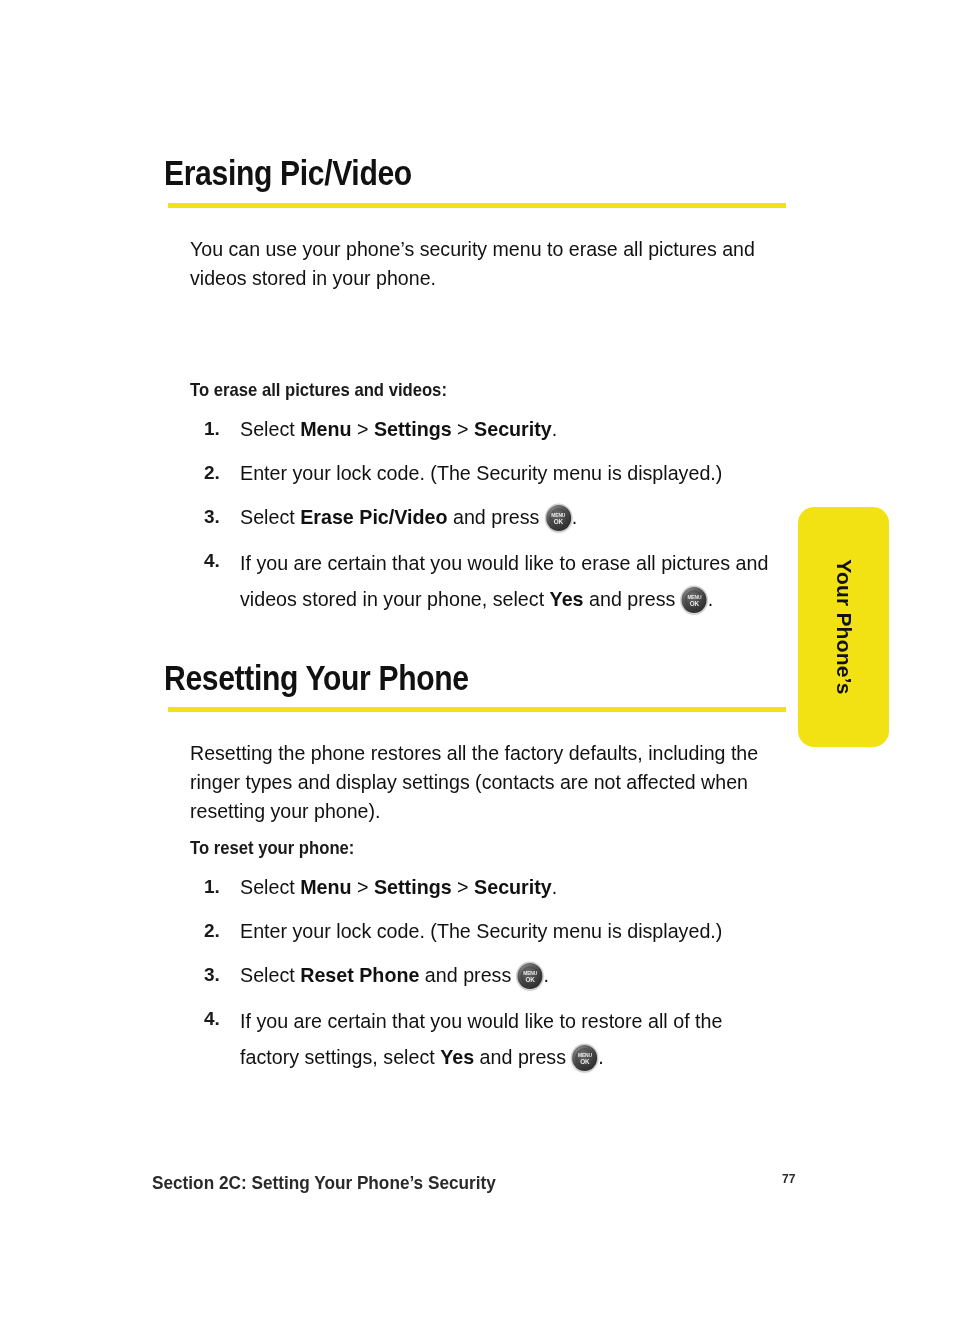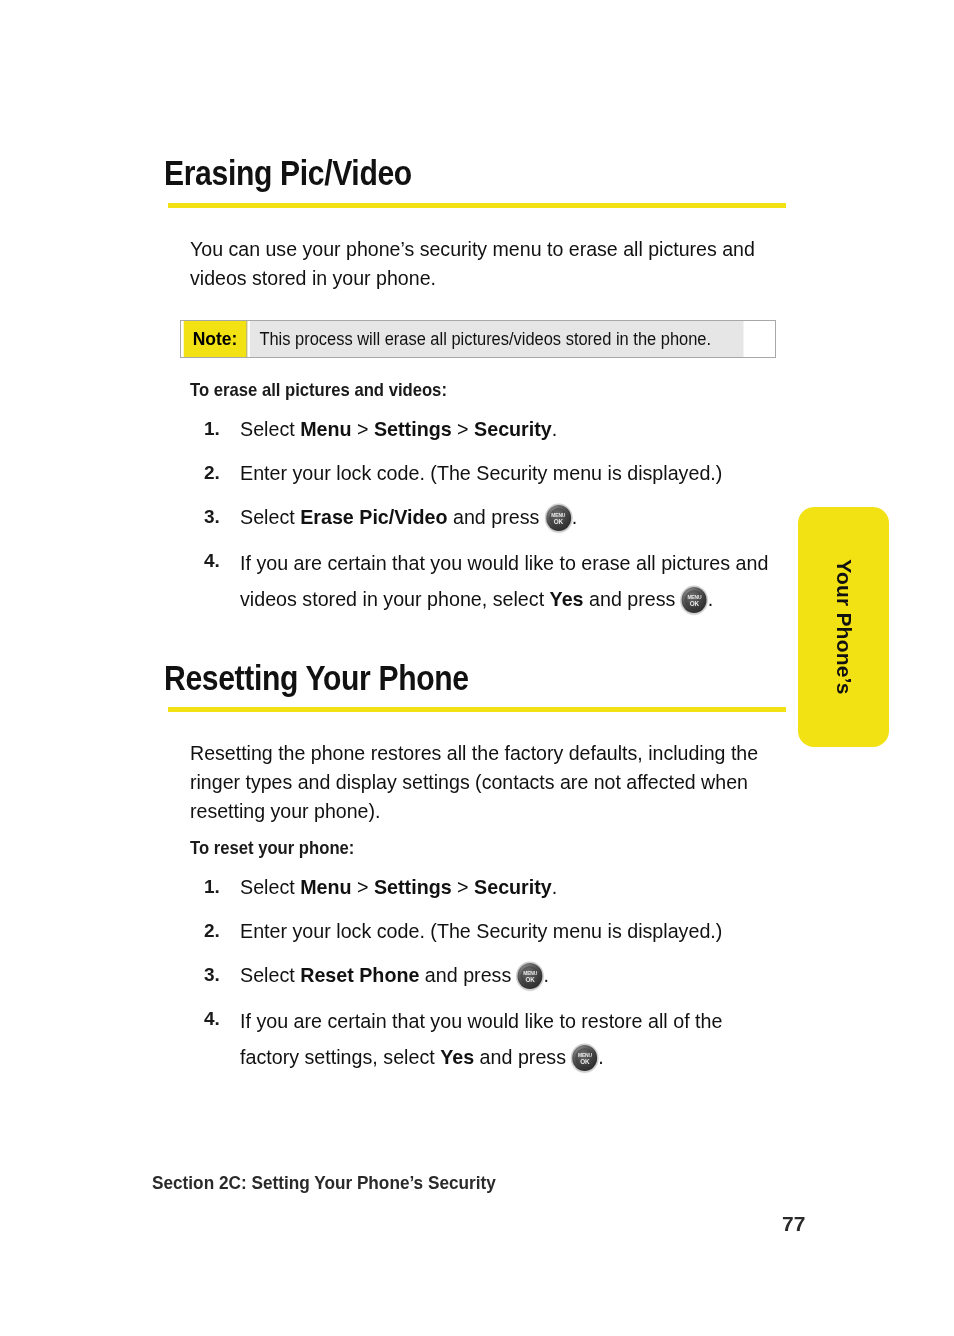--- a/index.html
+++ b/index.html
@@ -204,40 +204,35 @@
     font-weight: bold;
     color: #2a2a2a;
     transform: scaleX(0.93);
     transform-origin: left top;
     white-space: nowrap;
   }
   .footer-page {
     position: absolute;
     left: 782px;
     top: 1172px;
-    font-size: 21px;
+    font-size: 12px;
     font-weight: bold;
     color: #2a2a2a;
-    margin-top: 40px;
   }
 </style>
 </head>
 <body>
 
 <div class="page">
 
   <div class="section-heading" style="top:155px;">Erasing Pic/Video</div>
   <div class="section-rule" style="top:203px;"></div>
 
   <div class="body-text" style="top:234px;">You can use your phone’s security menu to erase all pictures and videos stored in your phone.</div>
 
-  <div class="note-box">
-    <div class="note-label">Note:</div>
-    <div class="note-body">This process will erase all pictures/videos stored in the phone.</div>
-  </div>
 
   <div class="sub-heading" style="top:379px;">To erase all pictures and videos:</div>
 
   <div class="steps" id="steps-0" style="top:413px;">
       <div class="step">
         <div class="step-num">1.</div>
         <div class="step-text"><span>Select </span><b>Menu</b><span> &gt; </span><b>Settings</b><span> &gt; </span><b>Security</b><span>.</span></div>
       </div>
       <div class="step">
         <div class="step-num">2.</div>

